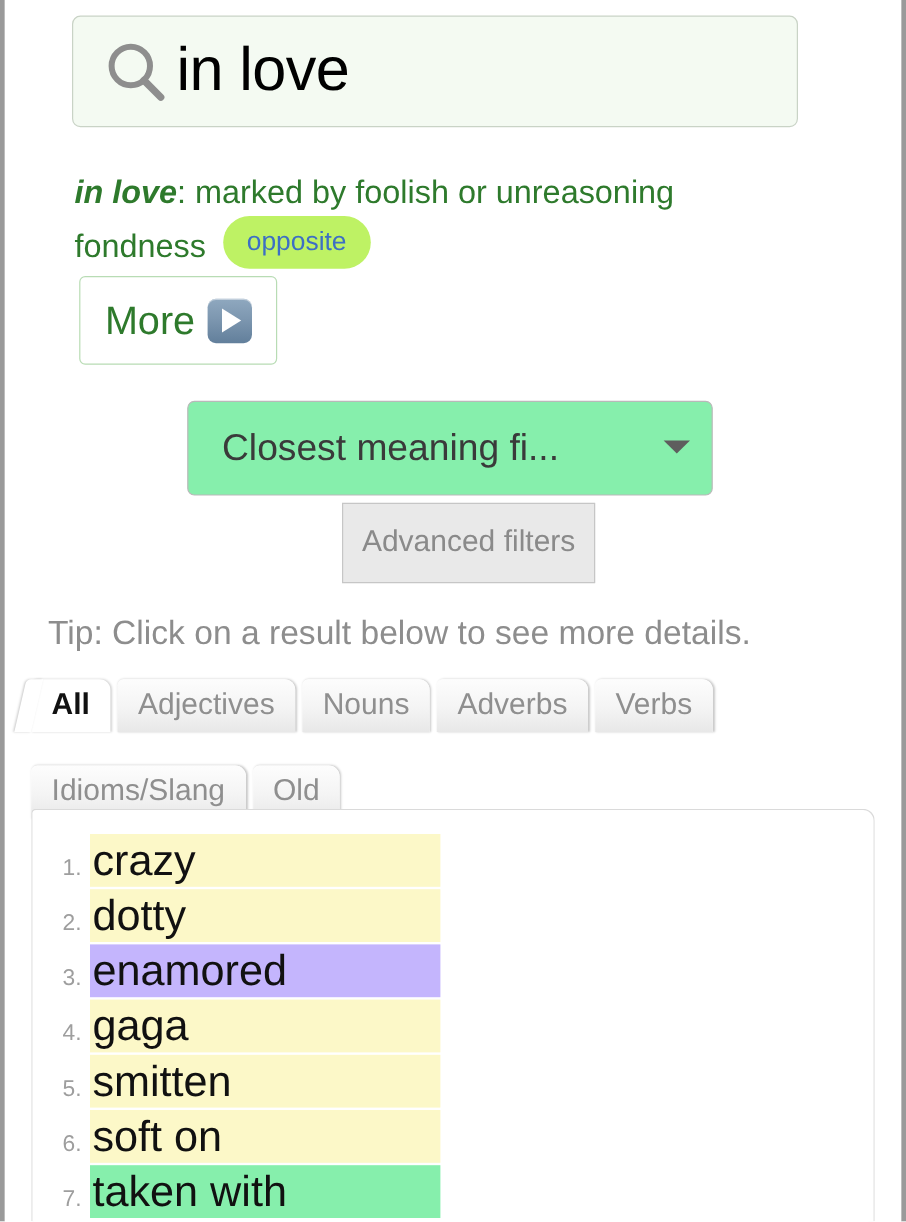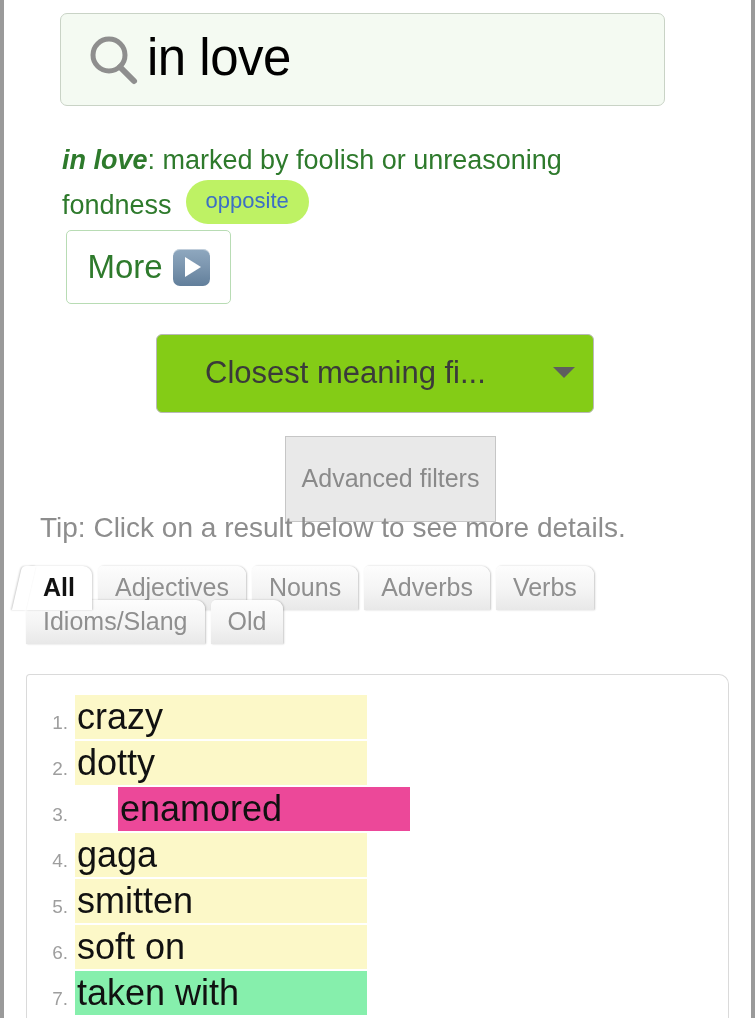--- a/index.html
+++ b/index.html
@@ -135,26 +135,26 @@
   }
 
   
   .filter-select {
     position: absolute;
     left: 152px;
     top: 334px;
     width: 438px;
     height: 79px;
     box-sizing: border-box;
-    background: #84cc16;
+    background: #86efac;
     border: 1px solid #b9b9b9;
     border-radius: 6px;
     display: flex;
     align-items: center;
-    padding: 0 18px 0 48px;
+    padding: 0 18px 0 28px;
   }
   .filter-select-label {
     font-size: 31px;
     color: #3a3a3a;
     line-height: 1;
     white-space: nowrap;
     flex: 1;
     margin-top: -3px;
   }
   .caret {
@@ -163,23 +163,23 @@
     border-right: 11px solid transparent;
     border-top: 11px solid #5e5e5e;
     margin-left: 8px;
     margin-bottom: 2px;
   }
 
   
   .adv-filters {
     position: absolute;
     left: 281px;
-    top: 436px;
+    top: 419px;
     width: 211px;
-    height: 86px;
+    height: 67px;
     box-sizing: border-box;
     background: #e9e9e9;
     border: 1px solid #c6c6c6;
     display: flex;
     align-items: center;
     justify-content: center;
   }
   .adv-filters span {
     font-size: 25px;
     color: #8a8a8a;
@@ -200,21 +200,21 @@
 
   
   .tabrow {
     position: absolute;
     left: 22px;
     height: 44px;
     display: flex;
     align-items: flex-start;
   }
   .tabrow.row1 { top: 566px; }
-  .tabrow.row2 { top: 600px; }
+  .tabrow.row2 { top: 638px; }
 
   .tab {
     position: relative;
     height: 44px;
     display: flex;
     align-items: center;
     padding: 0 17px 0 17px;
     font-size: 25px;
     color: #8f8f8f;
     background: linear-gradient(to bottom, #fdfdfd 0%, #f4f4f4 55%, #e8e8e8 100%);
@@ -361,21 +361,21 @@
         <li class="result-item">
           <span class="result-num">1.</span>
           <span class="result-word" style="background: rgb(252, 248, 200);">crazy</span>
         </li>
         <li class="result-item">
           <span class="result-num">2.</span>
           <span class="result-word" style="background: rgb(252, 248, 200);">dotty</span>
         </li>
         <li class="result-item">
           <span class="result-num">3.</span>
-          <span class="result-word" style="background: #ec4899; margin-left: 43px;">enamored</span>
+          <span class="result-word" style="background: #c4b5fd;">enamored</span>
         </li>
         <li class="result-item">
           <span class="result-num">4.</span>
           <span class="result-word" style="background: rgb(252, 248, 200);">gaga</span>
         </li>
         <li class="result-item">
           <span class="result-num">5.</span>
           <span class="result-word" style="background: rgb(252, 248, 200);">smitten</span>
         </li>
         <li class="result-item">

